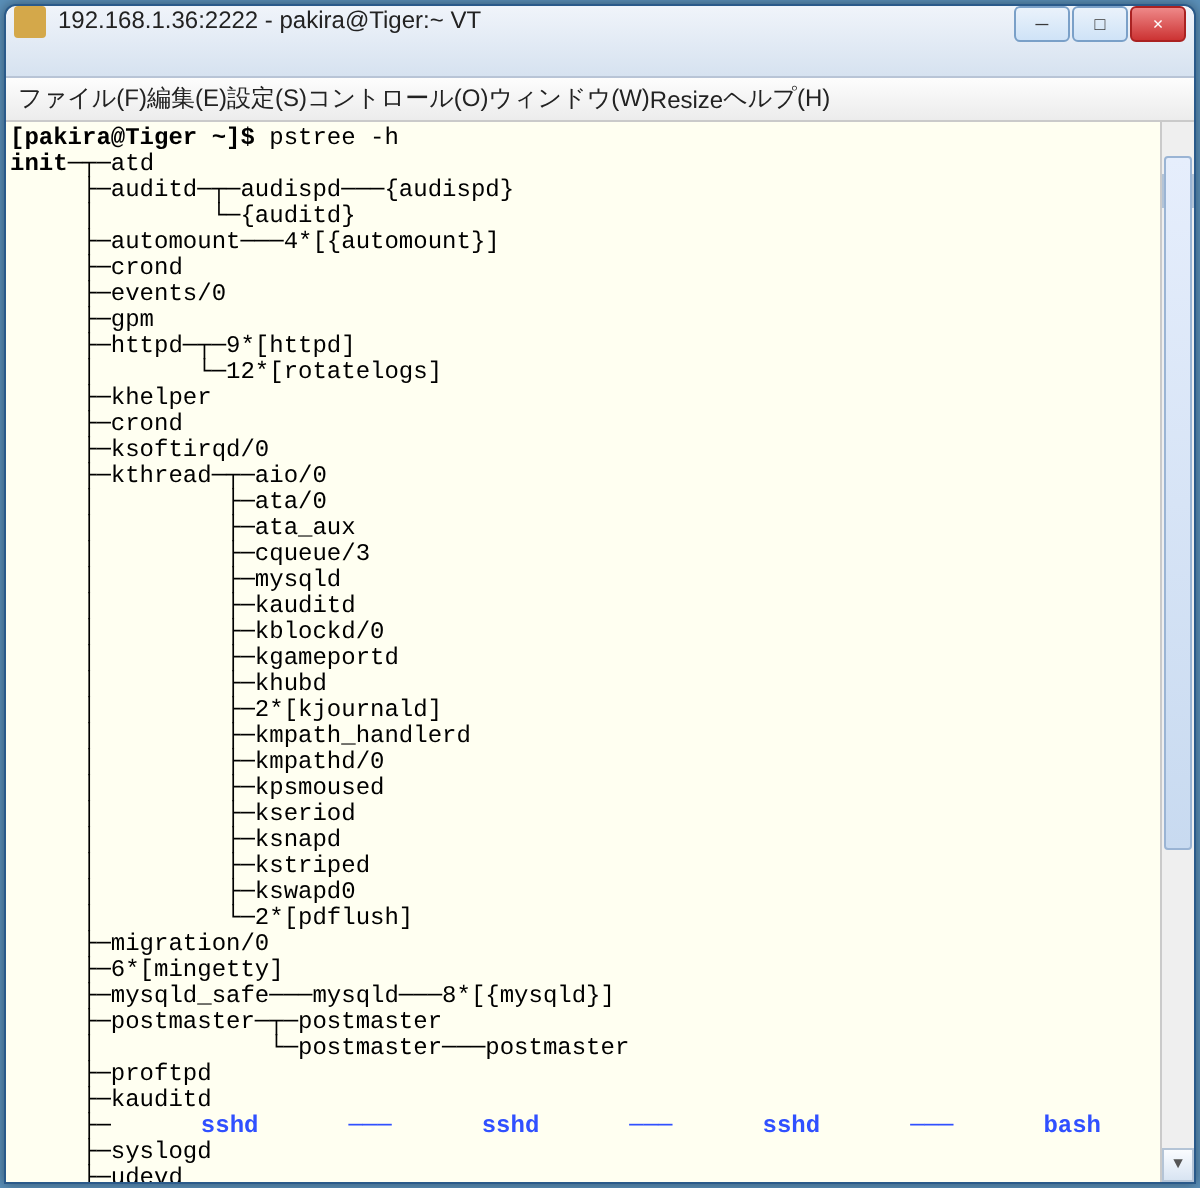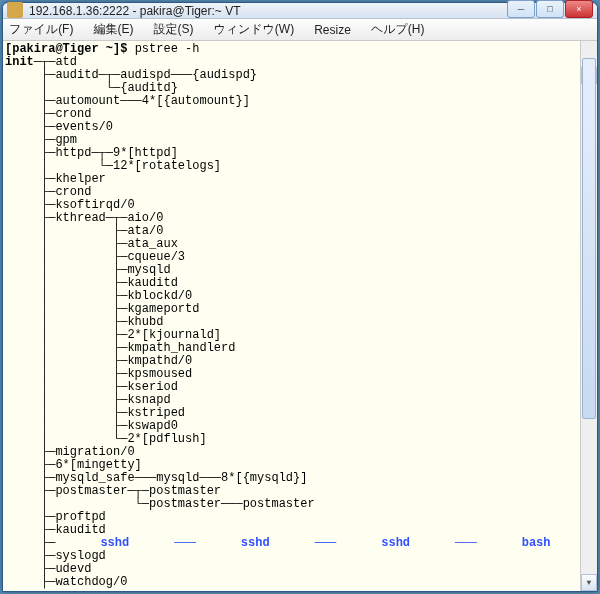--- a/index.html
+++ b/index.html
@@ -12,45 +12,45 @@
   .window {
     width: 596px; height: 590px;
     margin: 2px;
     border: 1px solid #2a5a8a;
     border-radius: 6px 6px 0 0;
     background: #fff;
     box-shadow: 0 0 6px rgba(0,0,0,.4);
     display: flex; flex-direction: column;
   }
   .titlebar {
-    height: 16px;
+    height: 36px;
     background: linear-gradient(#f0f4fa, #d6e2f0);
     border-bottom: 1px solid #b8c4d6;
     border-radius: 6px 6px 0 0;
-    display: flex; align-items: flex-end;
+    display: flex; align-items: flex-start;
     padding: 0 4px;
   }
   .titlebar .icon { width: 16px; height: 16px; background: #d4a84a; border-radius: 2px; margin-right: 6px; }
   .titlebar .title { font-size: 12px; color: #222; flex: 1; }
   .win-btns { display: flex; gap: 1px; }
   .win-btn {
     width: 28px; height: 18px;
     border: 1px solid #7aa0c8;
     border-radius: 3px;
     background: linear-gradient(#eaf2fb,#cfe3f7);
     display: flex; align-items: center; justify-content: center;
     font-size: 9px; color: #3a3a3a;
   }
   .win-btn.close { background: linear-gradient(#e88,#c33); color:#fff; border-color:#a22;}
   .menubar {
     height: 22px;
     background: linear-gradient(#fdfdfd,#ececec);
     border-bottom: 1px solid #cacaca;
     display: flex; align-items: center;
-    padding: 0 6px; gap: 20px;
+    padding: 0 6px; gap: 0;
     font-size: 12px; color: #222;
   }
   .terminal {
     flex: 1;
     background: #fffff1;
     padding: 2px 2px;
     font-family: "MS Gothic","Courier New",monospace;
     font-size: 12px; line-height: 13px;
     white-space: pre;
     color: #000;
@@ -78,20 +78,21 @@
     <div class="win-btns">
       <div class="win-btn">─</div>
       <div class="win-btn">□</div>
       <div class="win-btn close">×</div>
     </div>
   </div>
   <div class="menubar">
     <span>ファイル(F)</span>
     <span>編集(E)</span>
     <span>設定(S)</span>
+    <span>コントロール(O)</span>
     <span>ウィンドウ(W)</span>
     <span>Resize</span>
     <span>ヘルプ(H)</span>
   </div>
   <div class="terminal"><span class="bold">[pakira@Tiger ~]$ </span><span>pstree -h</span>
 <span class="bold">init</span>─┬─atd
 <span>     ├─auditd─┬─audispd───{audispd}</span>
 <span>     │        └─{auditd}</span>
 <span>     ├─automount───4*[{automount}]</span>
 <span>     ├─crond</span>

